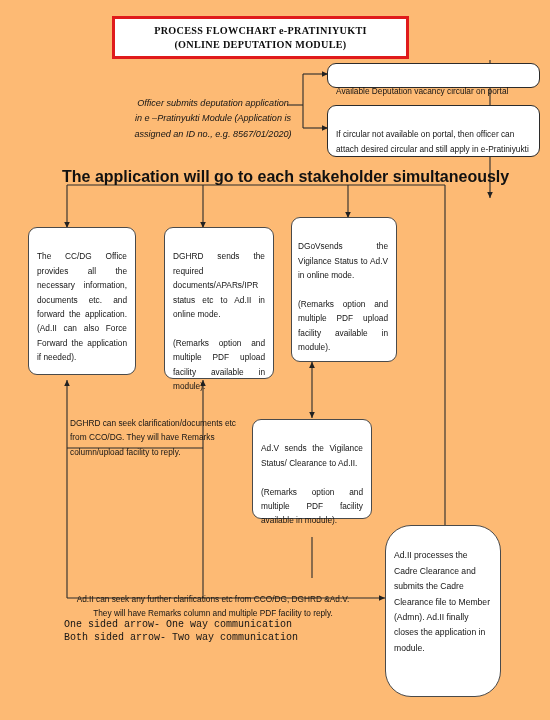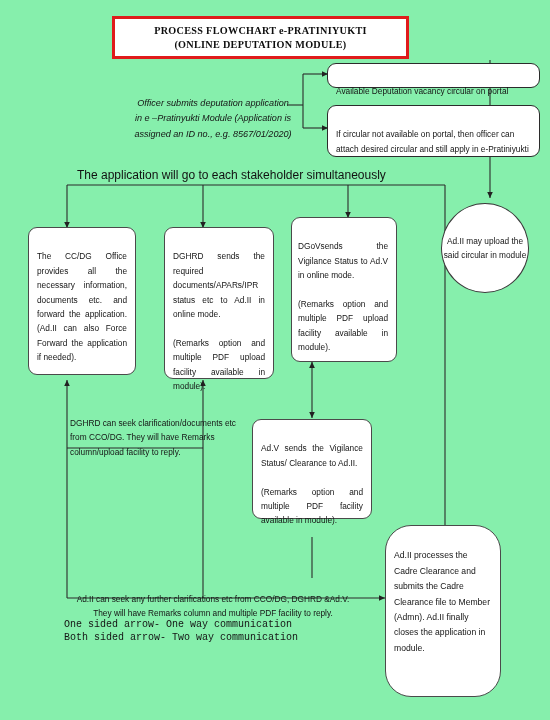--- a/index.html
+++ b/index.html
@@ -4,21 +4,21 @@
 <style>
   html, body {
     margin: 0;
     padding: 0;
     background: #ffffff;
   }
   #page {
     position: relative;
     width: 550px;
     height: 720px;
-    background: #86efac;
+    background: #fdba74;
     font-family: "Liberation Sans", sans-serif;
     color: #1a1a1a;
     overflow: hidden;
   }
   #svg-layer {
     position: absolute;
     left: 0; top: 0;
     width: 550px;
     height: 720px;
     pointer-events: none;
@@ -103,24 +103,25 @@
     left: 64px;
     top: 604px;
     font-size: 10px;
     line-height: 13.5px;
     color: #141414;
     white-space: pre-line;
     font-family: Liberation Mono, monospace;
   }
   .bus-label {
     position: absolute;
-    left: 77px;
+    left: 62px;
     top: 168px;
-    font-size: 12px;
+    font-size: 16px;
     color: #111111;
+    font-weight: bold;
   }
 </style>
 </head>
 <body>
 
 <div id="page">
 
   <svg id="svg-layer" viewBox="0 0 550 720">
     <defs>
       <marker id="arrow" markerWidth="7" markerHeight="7" refX="5.6" refY="2.6" orient="auto">
@@ -189,23 +190,20 @@
 
 (Remarks option and multiple PDF upload facility available in module).</span>
   </div>
 
   <div class="rbox justified faint" id="dgov-box" style="left:291px; top:217px; width:106px; height:145px;padding-left:6px;">
     <span>DGoVsends the Vigilance Status to Ad.V in online mode.
 
 (Remarks option and multiple PDF upload facility available in module).</span>
   </div>
 
-  <div class="node" id="ellipse-upload">
-    <span>Ad.II may upload the said circular in module</span>
-  </div>
 
   <div class="plain" id="dghrd-clarification" style="left:70px; top:401px; width:178px; font-size:8.3px; line-height:14.6px;">
     <span>DGHRD can seek clarification/documents etc from CCO/DG. They will have Remarks column/upload facility to reply.</span>
   </div>
 
   <div class="rbox justified faint" id="adv-box" style="left:252px; top:419px; width:120px; height:100px;">
     <span>Ad.V sends the Vigilance Status/ Clearance to Ad.II.
 
 (Remarks option and multiple PDF facility available in module).</span>
   </div>

